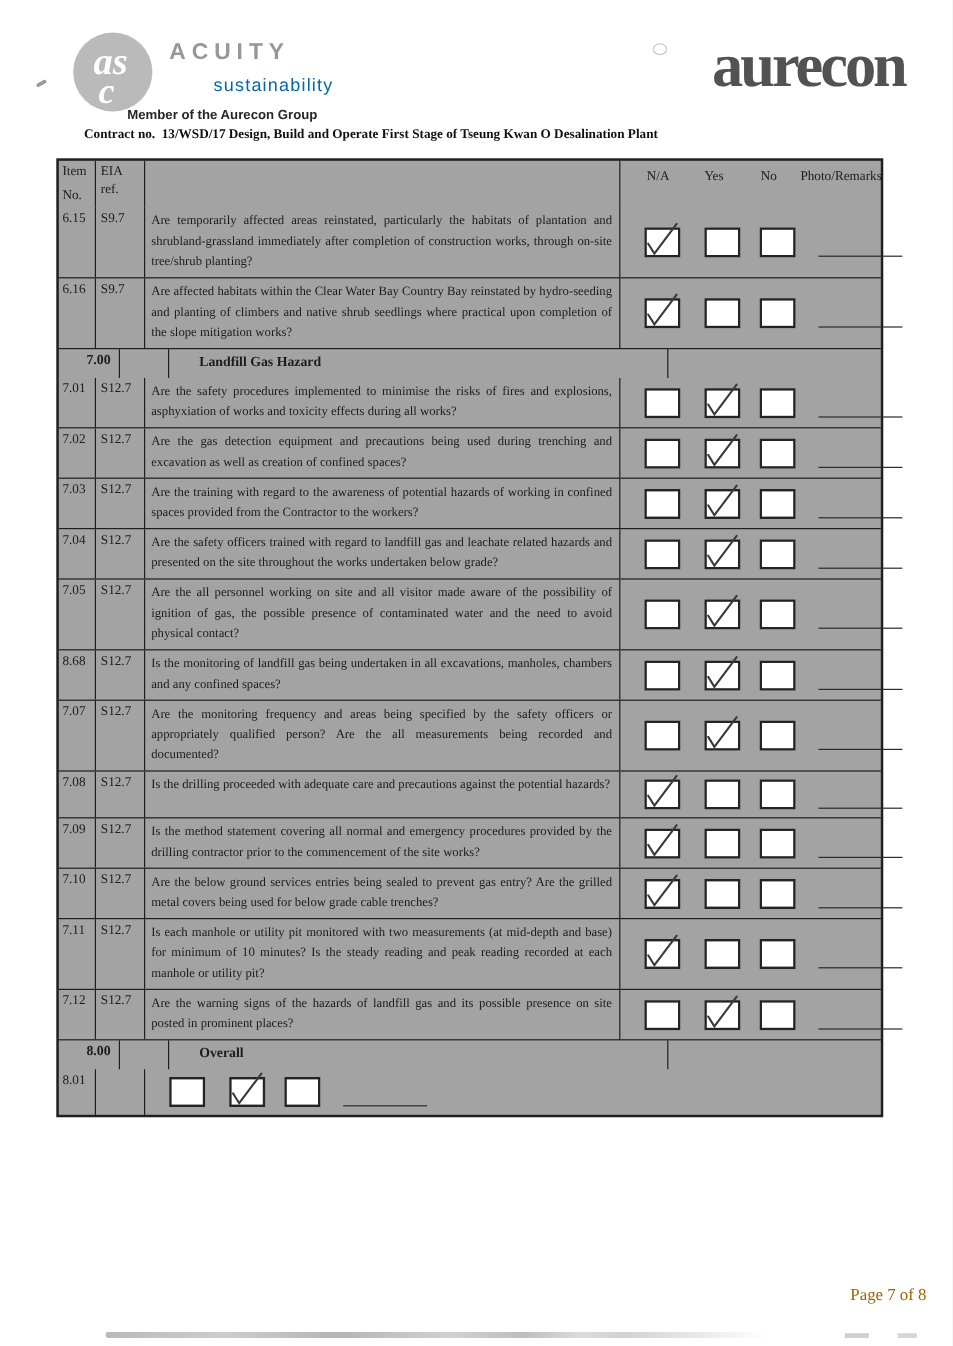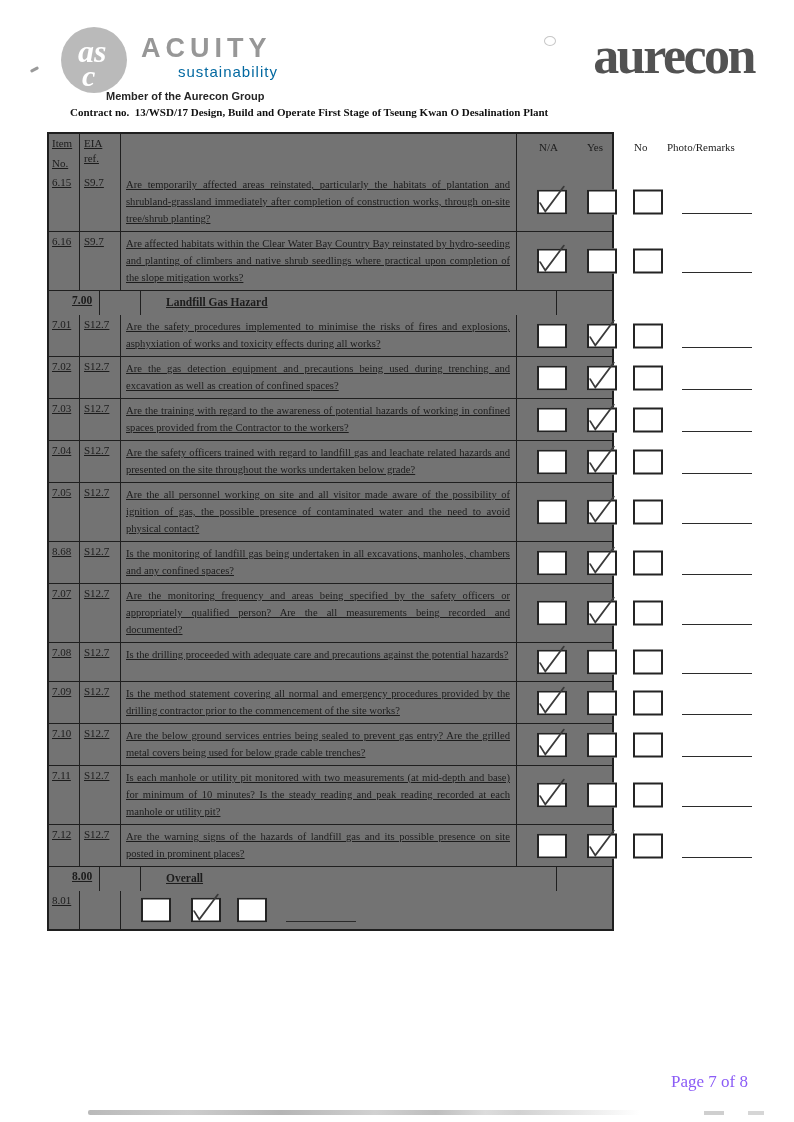--- a/index.html
+++ b/index.html
@@ -7,39 +7,39 @@
     position:relative; width:794px; height:1122px; margin:0 auto;
     background:#ffffff; overflow:hidden;
     font-family:"Liberation Serif", serif; color:#1c1c1c;
   }
 
   
   .scan-mark-tl{ position:absolute; left:30px; top:68px; width:9px; height:3px;
     background:#9a9a9a; border-radius:2px; transform:rotate(-28deg); }
   .acuity-logo-svg{ position:absolute; left:58px; top:24px; }
   .acuity-word{ position:absolute; left:141px; top:33px;
-    font-family:"Liberation Sans", sans-serif; font-weight:bold; font-size:27px;
+    font-family:"Liberation Sans", sans-serif; font-weight:bold; font-size:19px;
     letter-spacing:5px; color:#979797; }
   .acuity-sub{ position:absolute; left:178px; top:63px;
     font-family:"Liberation Sans", sans-serif; font-size:15px; letter-spacing:1px; color:#0369a1; }
   .acuity-member{ position:absolute; left:106px; top:90px;
     font-family:"Liberation Sans", sans-serif; font-weight:bold; font-size:11px; color:#262626; }
   .aurecon{ position:absolute; right:40px; top:26px;
     font-family:Liberation Serif, serif; font-weight:bold; font-size:52px;
     letter-spacing:-2.5px; color:#525252; }
   .aurecon-dot{ position:absolute; right:238px; top:36px; width:10px; height:8px;
     border:1.5px solid #c7c7c7; border-radius:50%; }
 
   
   .doc-title{ position:absolute; left:70px; top:106px; white-space:pre;
     font-weight:bold; font-size:11px; color:#101010; }
 
   
-  .checklist{ position:absolute; left:47px; top:132px; width:567px;
-    border:2px solid #1f1f1f; box-sizing:border-box; background:#737373;text-decoration:underline; }
+  .checklist{ position:absolute; left:47px; top:132px; width:689px;
+    border:2px solid #1f1f1f; box-sizing:border-box; background:#a3a3a3; }
   .row{ display:flex; border-top:1.5px solid #1f1f1f; align-items:stretch; }
   .row:first-child{ border-top:none; }
   .row.merged{ border-top:none; }
   .cell{ box-sizing:border-box; }
   .c-item{ width:31px; border-right:1.5px solid #1f1f1f; padding:2px 2px 2px 3px;
     font-size:11px; line-height:15px; }
   .c-eia{ width:41px; border-right:1.5px solid #1f1f1f; padding:2px 2px 2px 4px;
     font-size:11px; line-height:15px; }
   .c-q{ width:396px; border-right:1.5px solid #1f1f1f; padding:3px 6px 4px 5px;
     font-size:10.6px; line-height:17px; text-align:justify; }
@@ -56,21 +56,21 @@
   .cb{ position:absolute; top:50%; transform:translateY(-50%);
     width:26px; height:21px; border:2px solid #242424; background:#fff; }
   .cb-na{ left:20px; } .cb-yes{ left:70px; } .cb-no{ left:116px; }
   .tick{ position:absolute; left:-3px; bottom:-4px; width:31px; height:33px;
     overflow:visible; }
   .tick path{ stroke:#3a3a3a; stroke-width:1.7; fill:none; stroke-linecap:round; }
   .remark-line{ position:absolute; left:165px; top:calc(50% + 11px); width:70px;
     border-bottom:1.4px solid #2b2b2b; }
 
   
-  .page-number{ position:absolute; right:46px; top:1072px; font-size:17px; color:#8b5cf6; }
+  .page-number{ position:absolute; right:22px; top:1072px; font-size:14px; color:#a16207; }
   .scan-bar{ position:absolute; left:88px; top:1110px; width:552px; height:5px;
     background:linear-gradient(90deg,#adadad 0%,#c4c4c4 18%,#a8a8a8 35%,#c9c9c9 52%,#b2b2b2 63%,#d6d6d6 72%,#c9c9c9 78%,rgba(220,220,220,0) 100%);
     border-radius:2px; opacity:.85; }
   .scan-bar-2{ position:absolute; left:704px; top:1111px; width:20px; height:4px; background:#cfcfcf; }
   .scan-bar-3{ position:absolute; left:748px; top:1111px; width:16px; height:4px; background:#d6d6d6; }
 </style>
 </head>
 <body>
 
 <div class="page">

